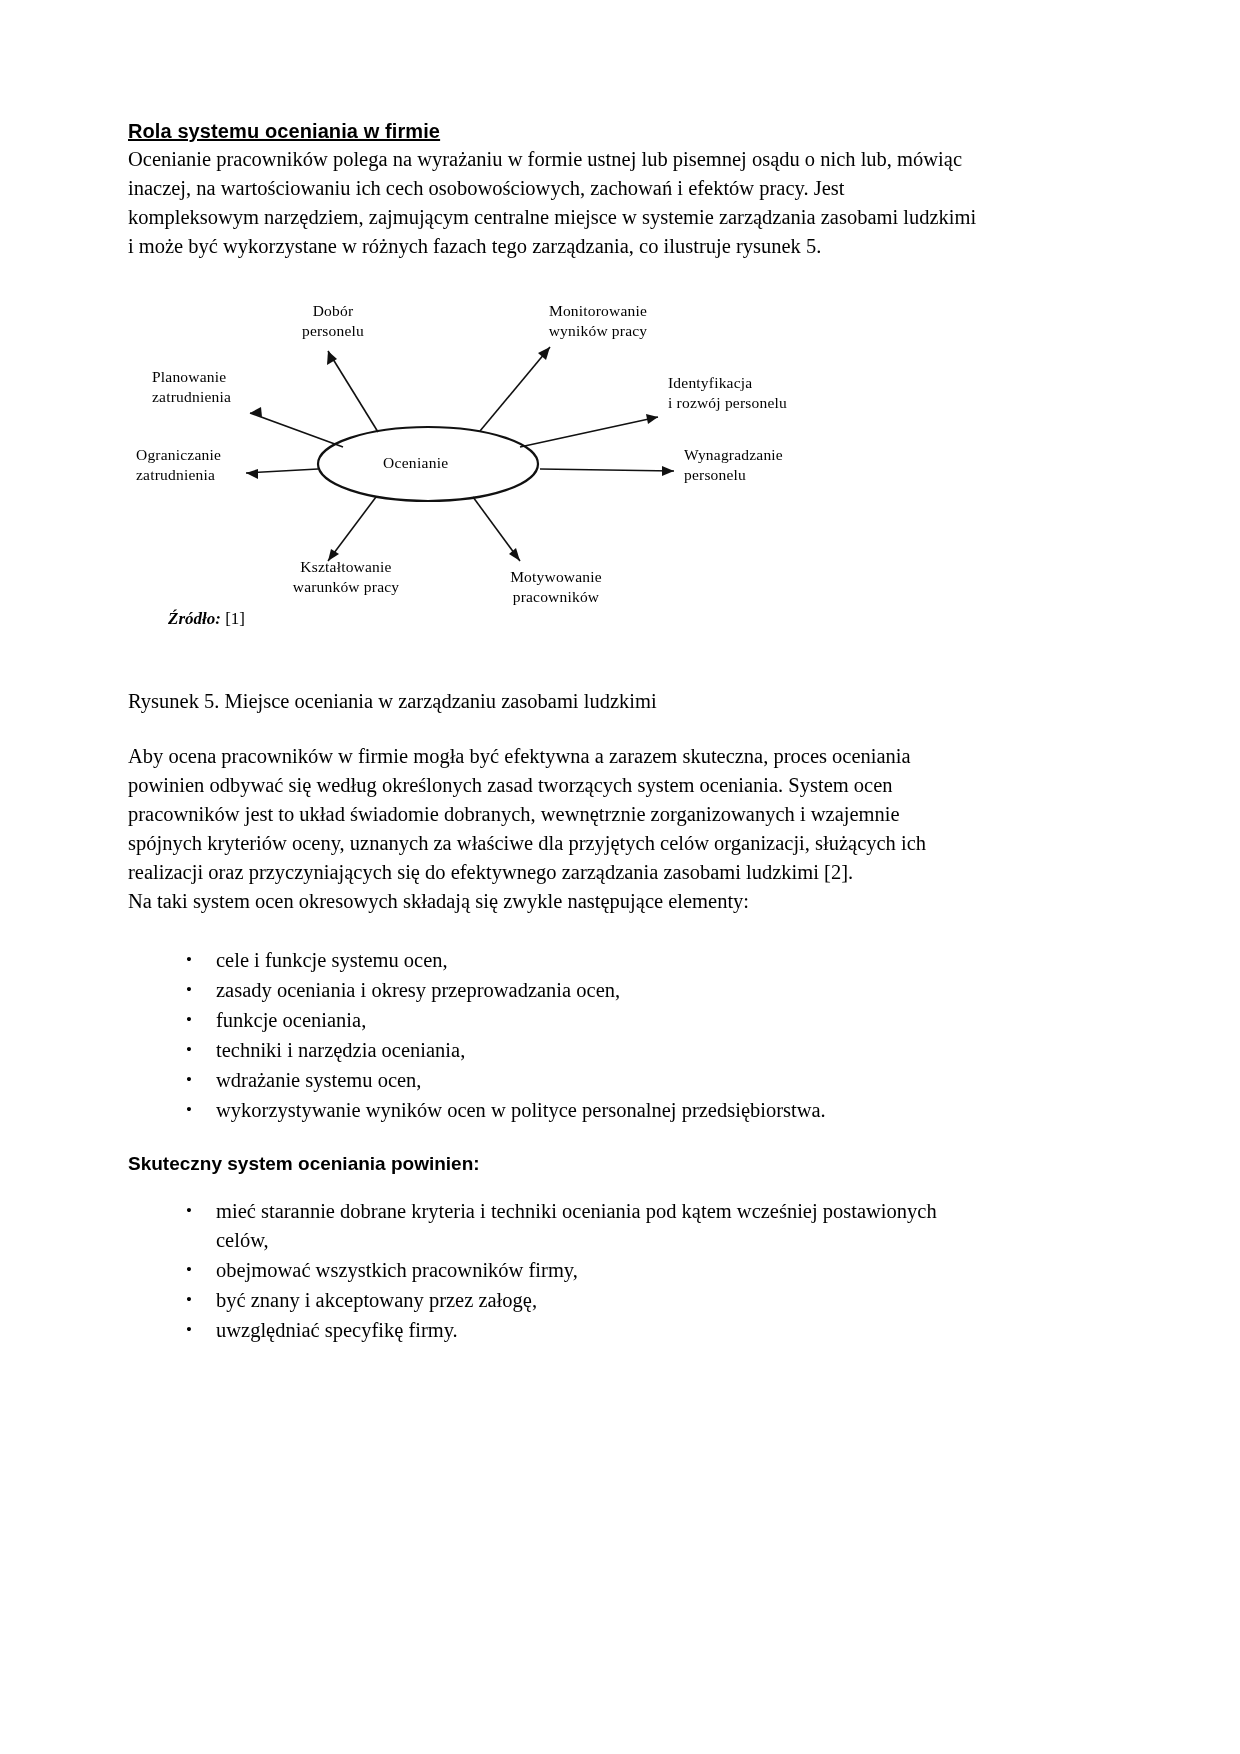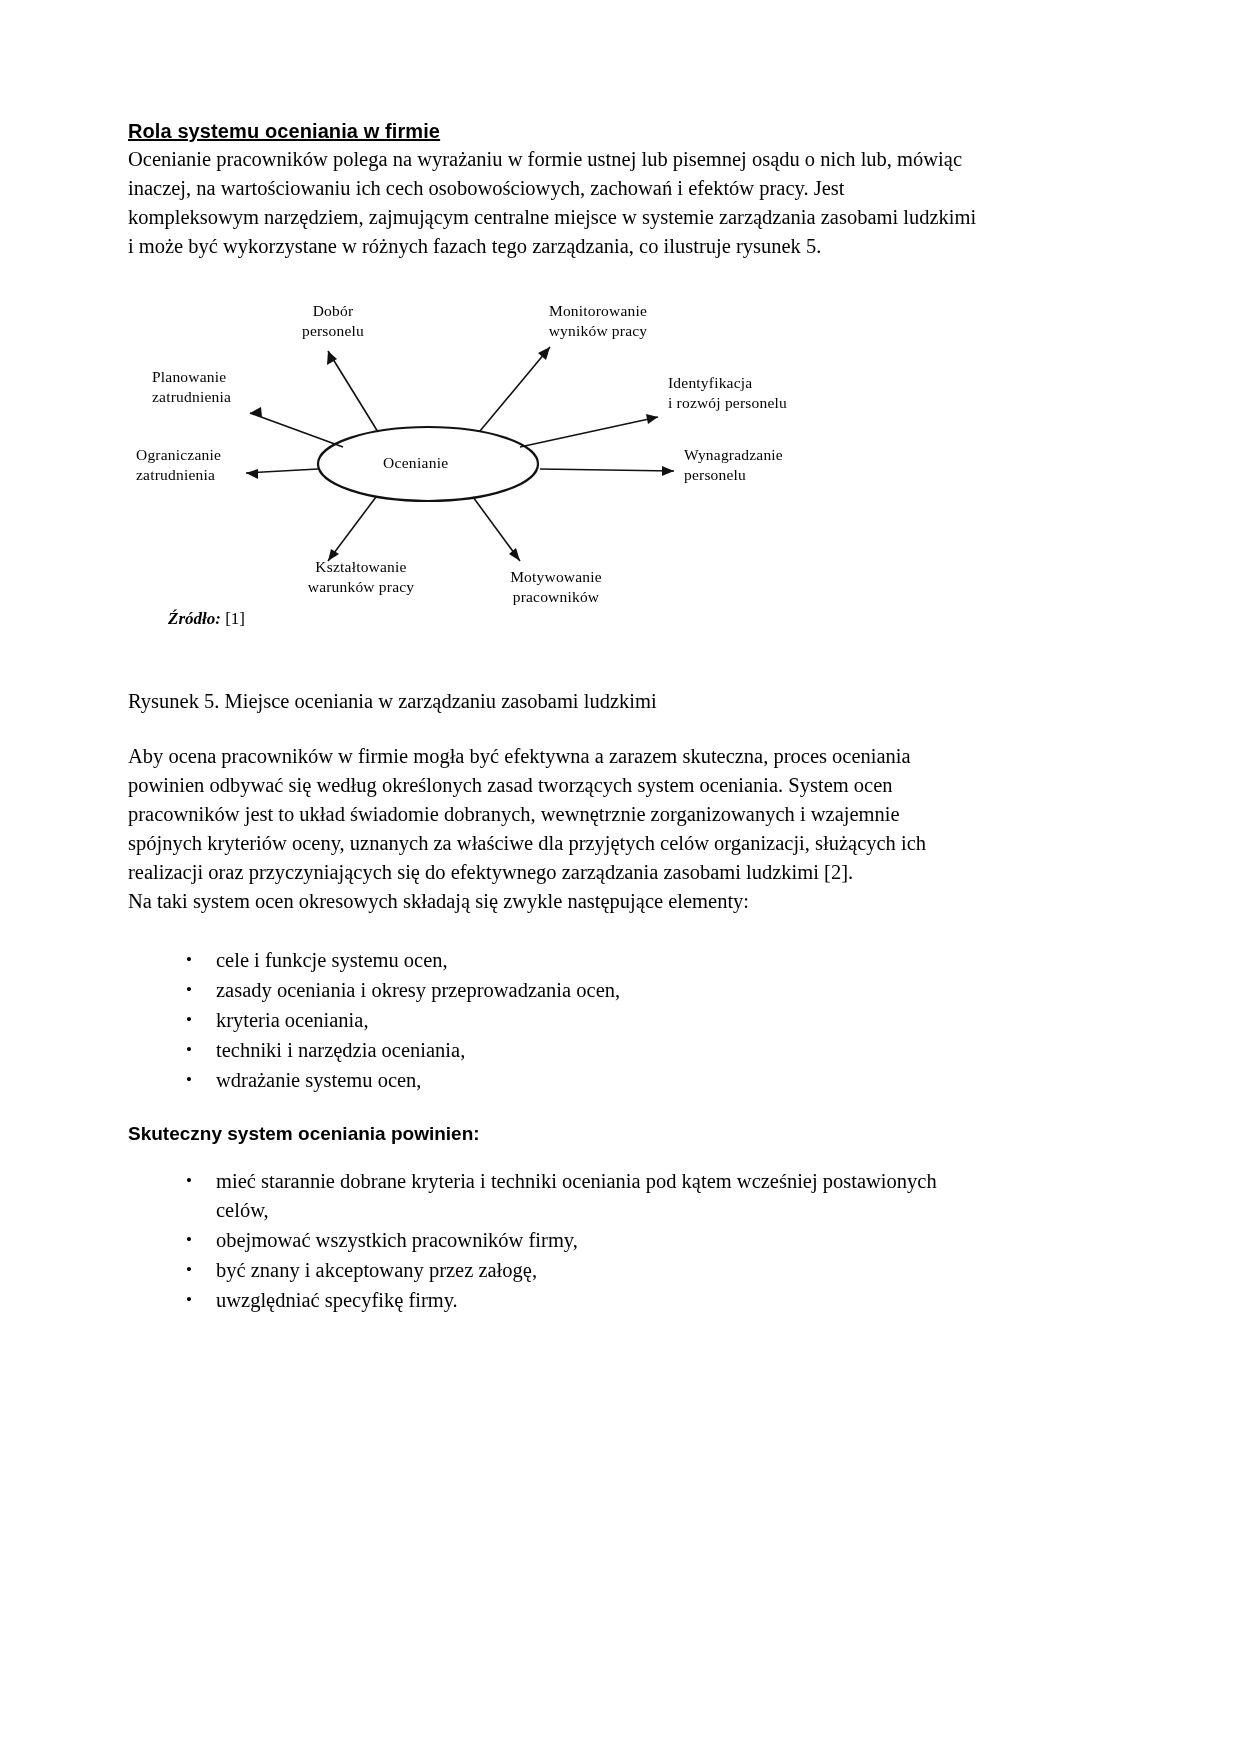--- a/index.html
+++ b/index.html
@@ -185,21 +185,21 @@
       <div class="fig-label" style="left:8px; top:166px; width:135px;">
         <div>Ograniczanie</div>
         <div>zatrudnienia</div>
       </div>
 
       <div class="fig-label" style="left:556px; top:166px; width:160px;">
         <div>Wynagradzanie</div>
         <div>personelu</div>
       </div>
 
-      <div class="fig-label center" style="left:153px; top:278px; width:160px;">
+      <div class="fig-label center" style="left:138px; top:278px; width:160px;">
         <div>Kształtowanie</div>
         <div>warunków pracy</div>
       </div>
 
       <div class="fig-label center" style="left:348px; top:288px; width:160px;">
         <div>Motywowanie</div>
         <div>pracowników</div>
       </div>
 
       <div class="source">
@@ -209,23 +209,24 @@
     </div>
 
     <p class="caption">Rysunek 5. Miejsce oceniania w zarządzaniu zasobami ludzkimi</p>
 
     <p class="body-block">Aby ocena pracowników w firmie mogła być efektywna a zarazem skuteczna, proces oceniania powinien odbywać się według określonych zasad tworzących system oceniania. System ocen pracowników jest to układ świadomie dobranych, wewnętrznie zorganizowanych i wzajemnie spójnych kryteriów oceny, uznanych za właściwe dla przyjętych celów organizacji, służących ich realizacji oraz przyczyniających się do efektywnego zarządzania zasobami ludzkimi [2].</p>
     <p class="body-block" style="margin-top:0;">Na taki system ocen okresowych składają się zwykle następujące elementy:</p>
 
     <ul class="bullets">
       <li>cele i funkcje systemu ocen,</li>
       <li>zasady oceniania i okresy przeprowadzania ocen,</li>
-      <li>kryteria oceniania,</li>
+      <li>funkcje oceniania,</li>
       <li>techniki i narzędzia oceniania,</li>
       <li>wdrażanie systemu ocen,</li>
+      <li>wykorzystywanie wyników ocen w polityce personalnej przedsiębiorstwa.</li>
     </ul>
 
     <h2 class="subhead">Skuteczny system oceniania powinien:</h2>
 
     <ul class="bullets second">
       <li>mieć starannie dobrane kryteria i techniki oceniania pod kątem wcześniej postawionych celów,</li>
       <li>obejmować wszystkich pracowników firmy,</li>
       <li>być znany i akceptowany przez załogę,</li>
       <li>uwzględniać specyfikę firmy.</li>
     </ul>

